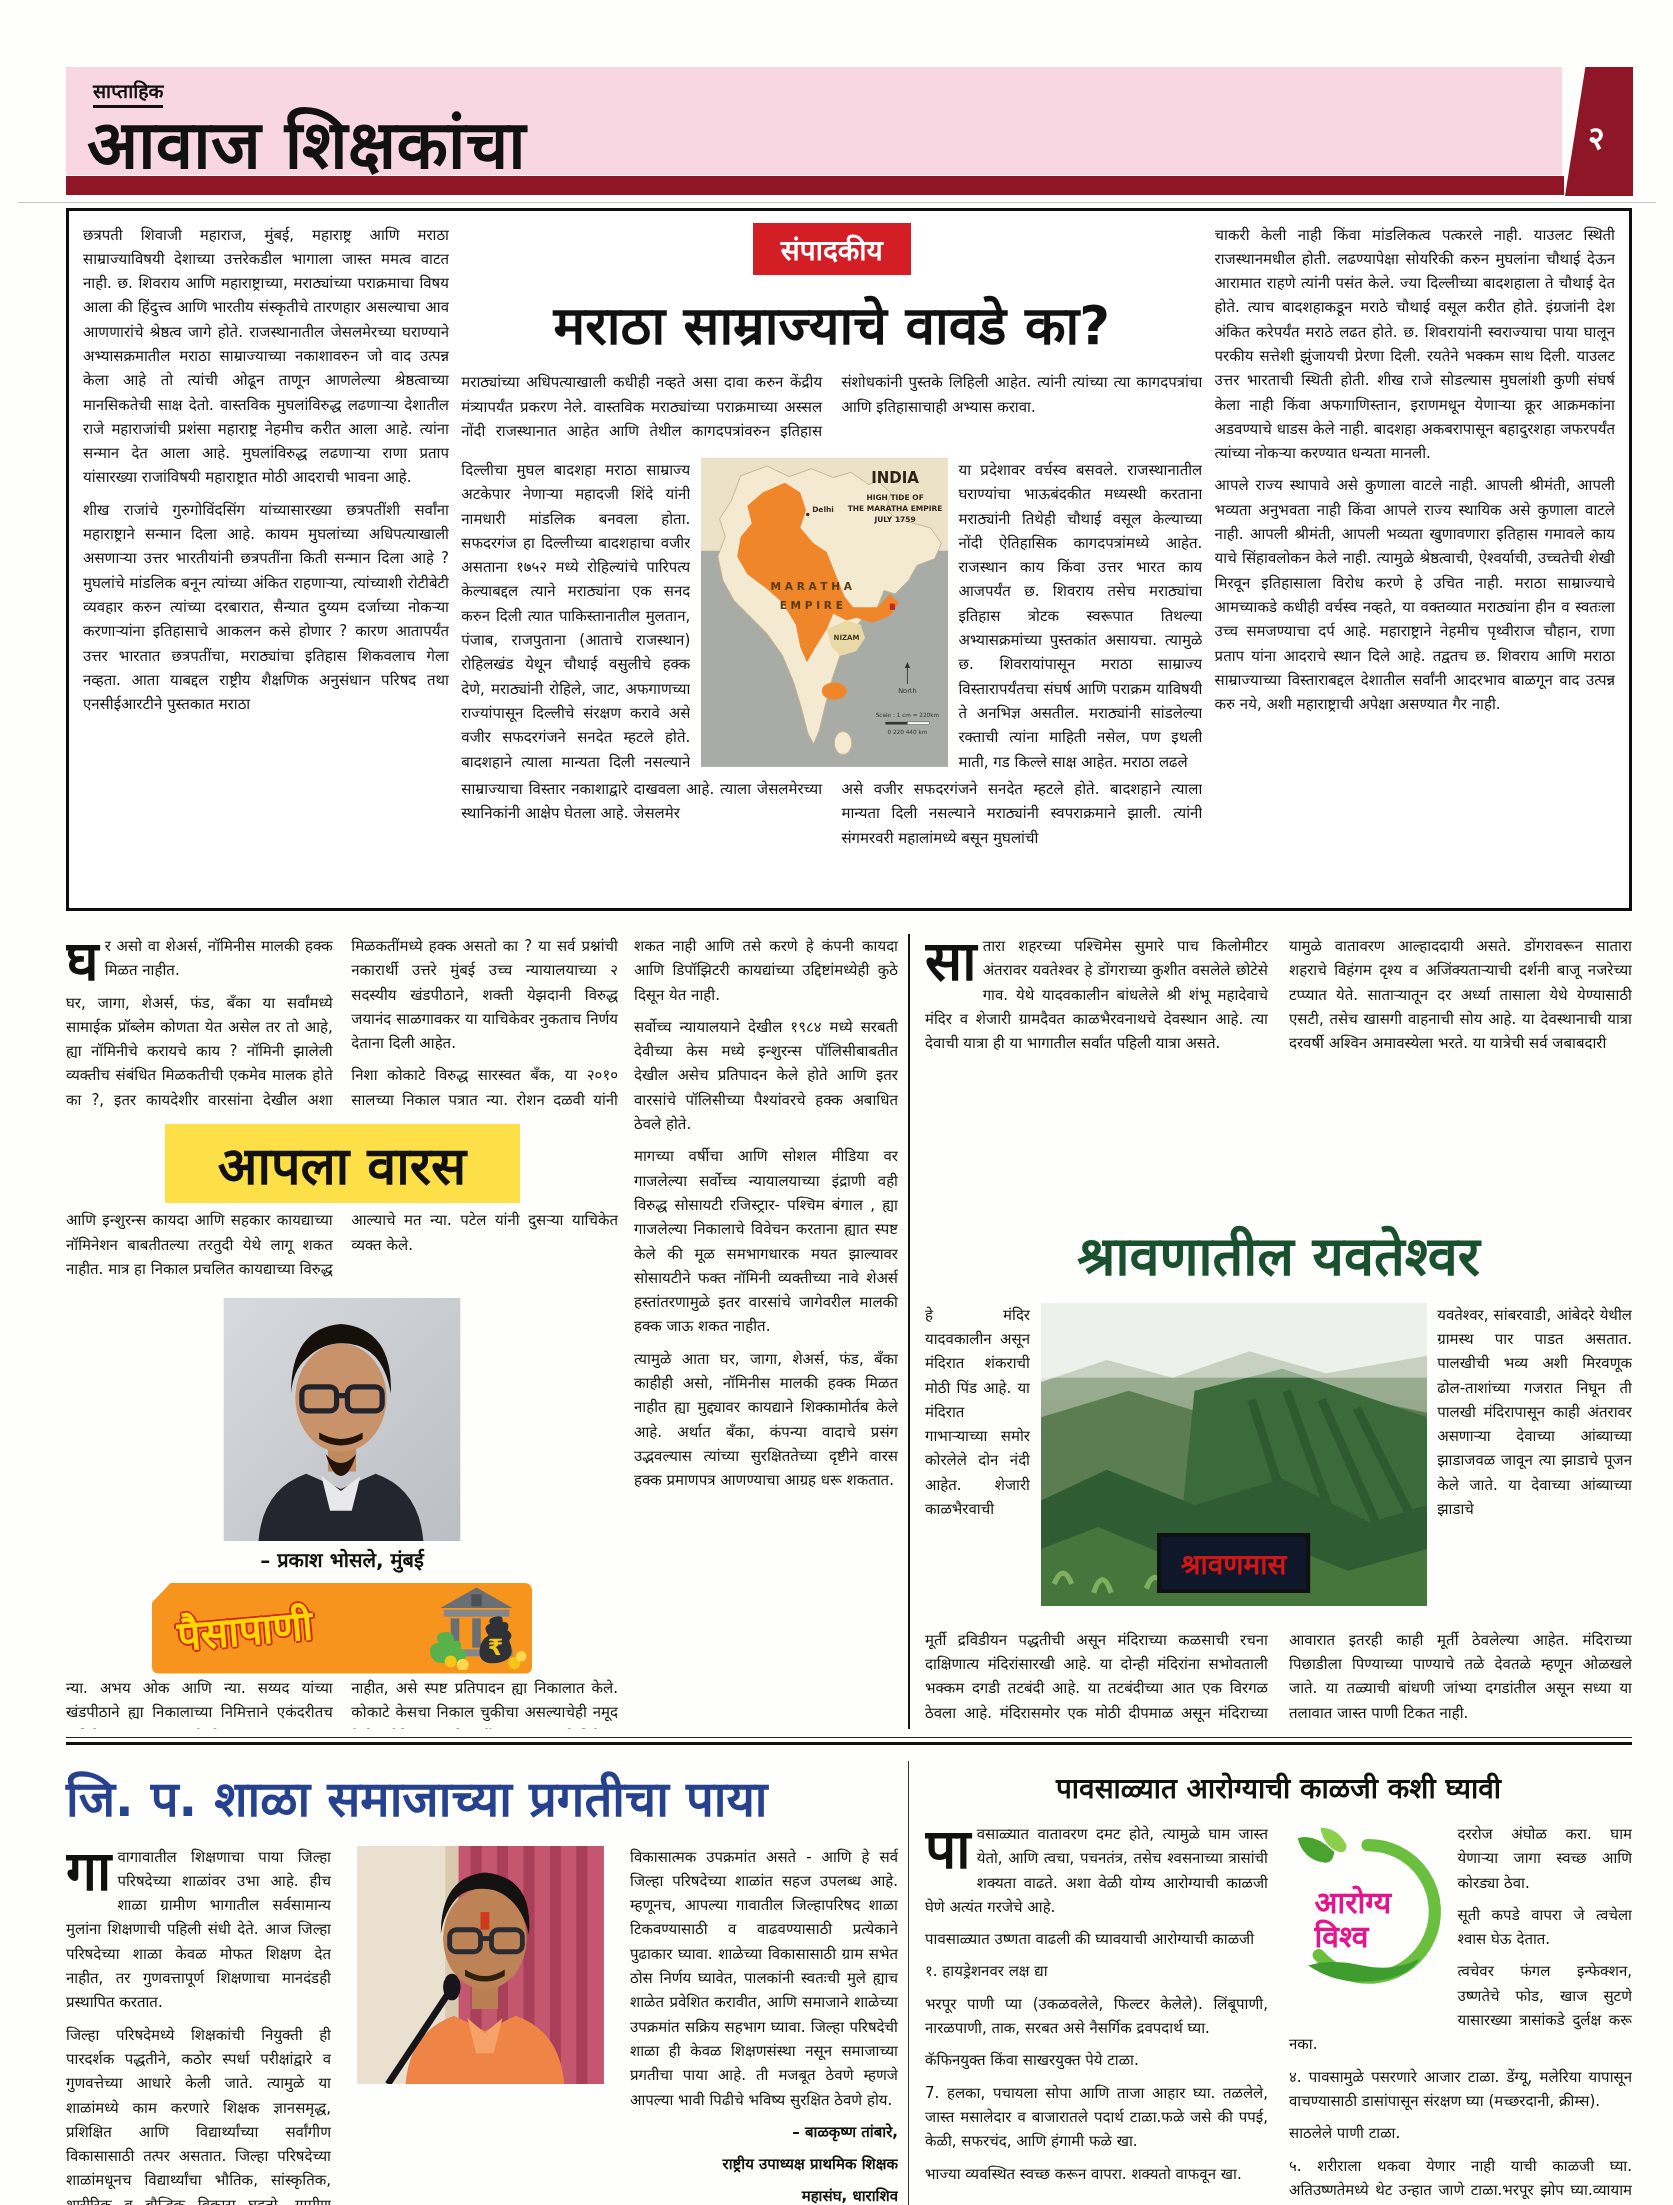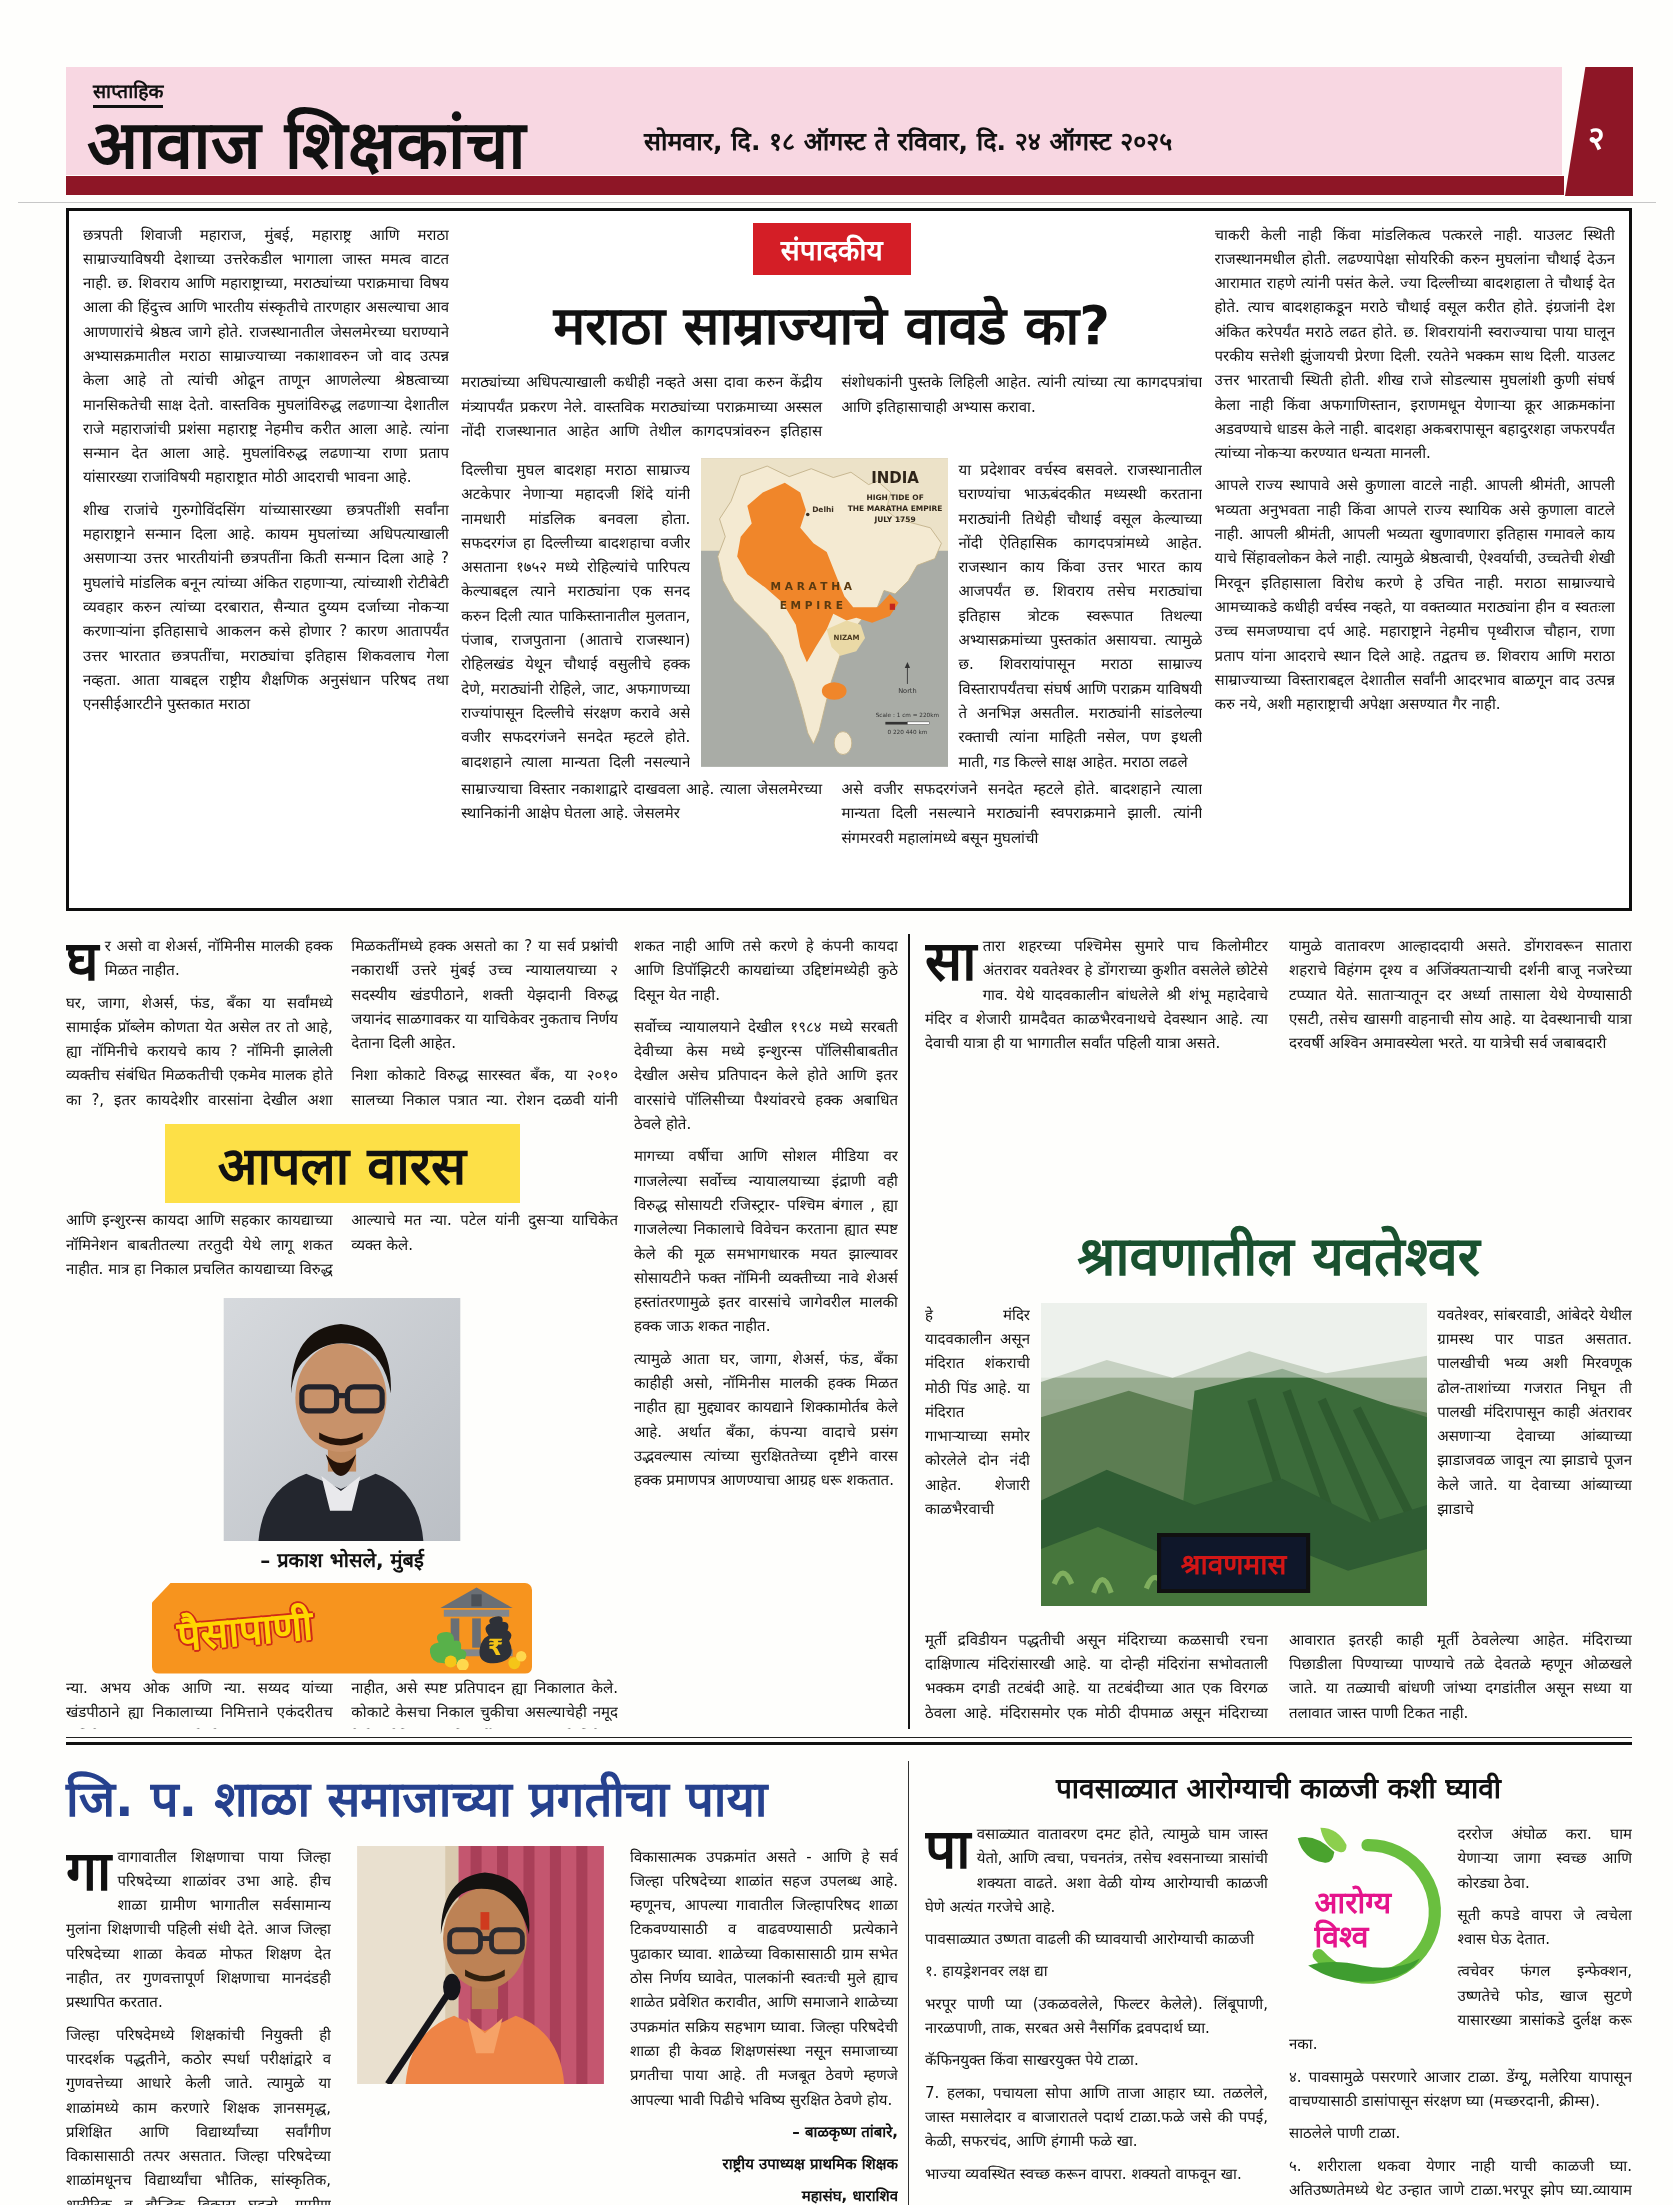--- a/index.html
+++ b/index.html
@@ -74,21 +74,20 @@
   .arogya-text{position:absolute;left:25.6px;top:61px;color:#e5148c;font-weight:800;font-size:30px;line-height:1.15;}
 </style>
 </head>
 <body>
 
 <div class="page">
 
   <header class="masthead">
     <div class="weekly">साप्ताहिक</div>
     <div class="mast-title">आवाज शिक्षकांचा</div>
-    <div class="dateline">सोमवार, दि. १८ ऑगस्ट ते रविवार, दि. २४ ऑगस्ट २०२५</div>
   </header>
   <div class="pageno-tab">
       <span>२</span>
     </div>
   <div class="mast-bar"></div>
   <div class="hairline"></div>
 
   <section class="editorial">
     <div class="ed-col1 body-text">
         <p>छत्रपती शिवाजी महाराज, मुंबई, महाराष्ट्र आणि मराठा साम्राज्याविषयी देशाच्या उत्तरेकडील भागाला जास्त ममत्व वाटत नाही. छ. शिवराय आणि महाराष्ट्राच्या, मराठ्यांच्या पराक्रमाचा विषय आला की हिंदुत्त्व आणि भारतीय संस्कृतीचे तारणहार असल्याचा आव आणणारांचे श्रेष्ठत्व जागे होते. राजस्थानातील जेसलमेरच्या घराण्याने अभ्यासक्रमातील मराठा साम्राज्याच्या नकाशावरुन जो वाद उत्पन्न केला आहे तो त्यांची ओढून ताणून आणलेल्या श्रेष्ठत्वाच्या मानसिकतेची साक्ष देतो. वास्तविक मुघलांविरुद्ध लढणाऱ्या देशातील राजे महाराजांची प्रशंसा महाराष्ट्र नेहमीच करीत आला आहे. त्यांना सन्मान देत आला आहे. मुघलांविरुद्ध लढणाऱ्या राणा प्रताप यांसारख्या राजांविषयी महाराष्ट्रात मोठी आदराची भावना आहे.</p>

